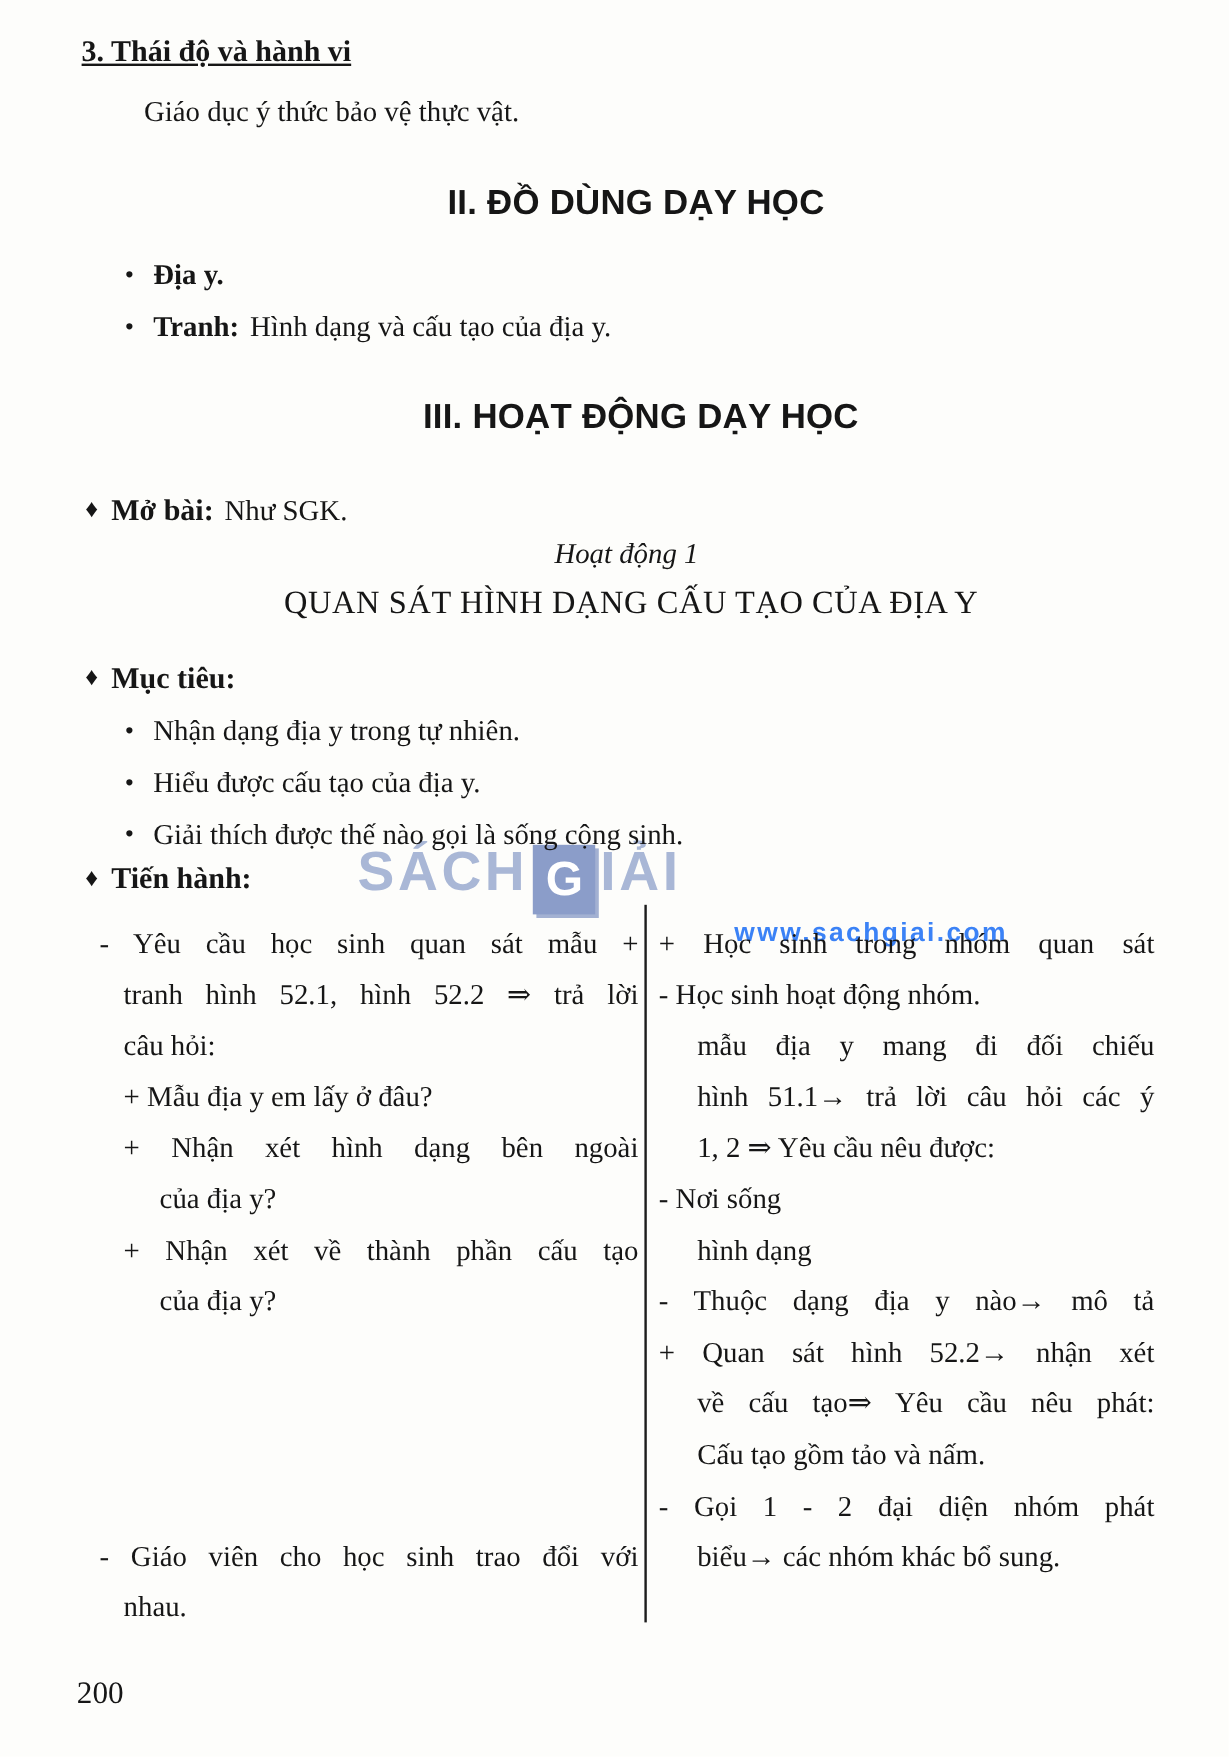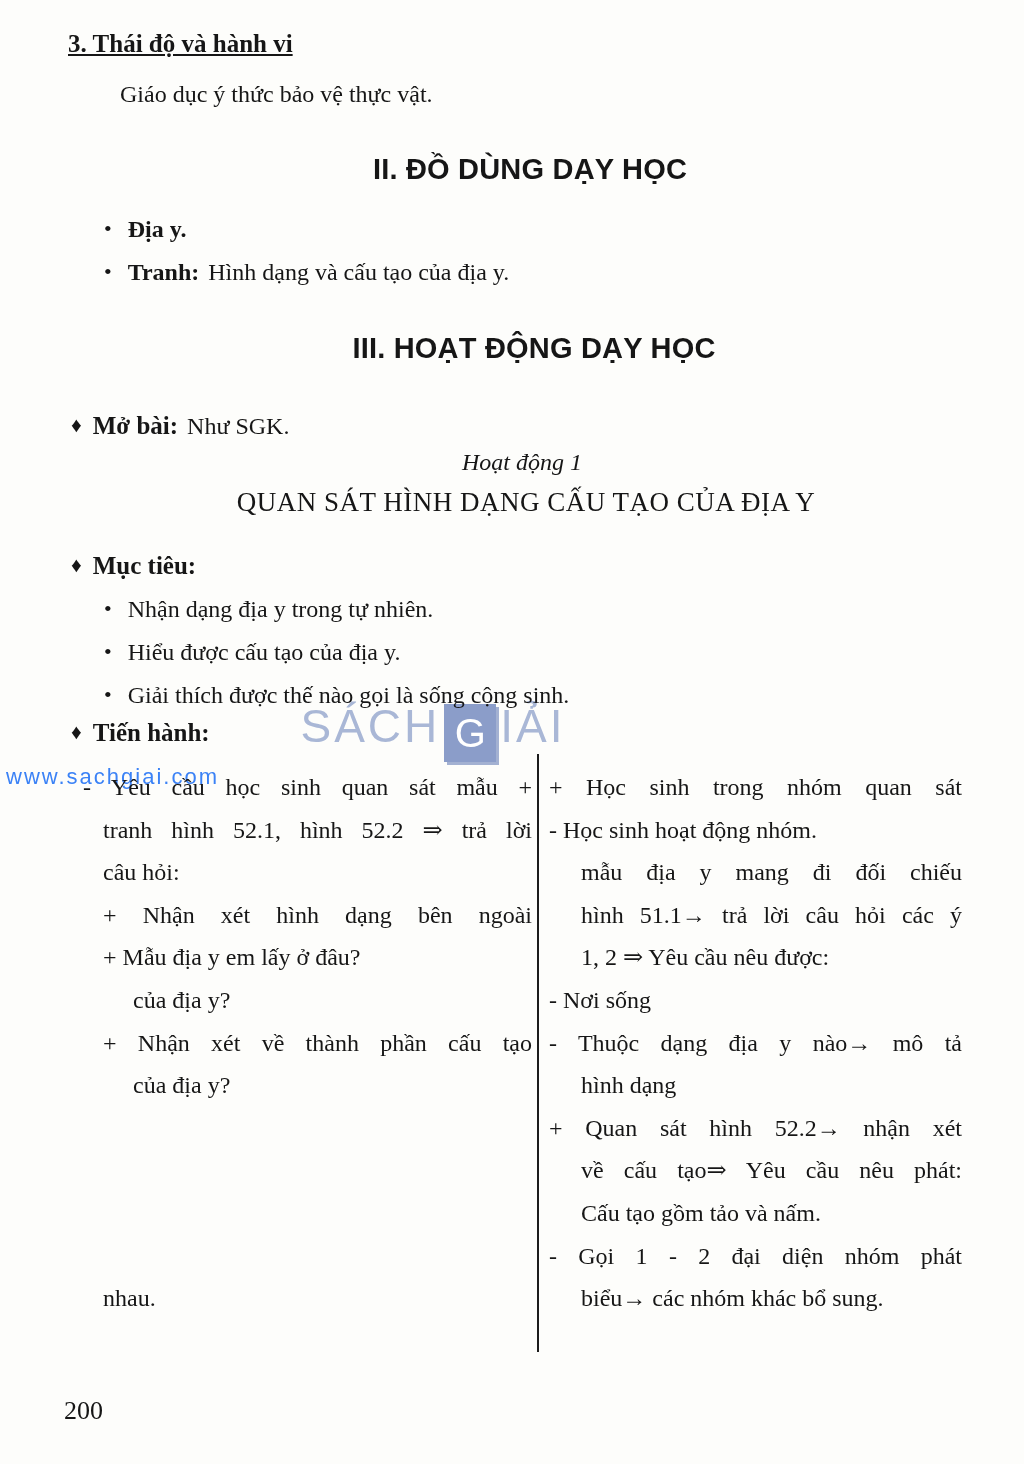--- a/index.html
+++ b/index.html
@@ -38,22 +38,22 @@
   .rind { padding-left:32px; }
   .col-spacer { height:170px; }
 
   .col-divider {
     position:absolute; z-index:1; left:537px; top:754px;
     width:2px; height:598px; background:#1c1c1c;
   }
 
   .watermark {
     position:absolute; z-index:0; top:697px; left:0; width:840px;
-    text-align:left;
-    font-family:"Liberation Sans","DejaVu Sans",sans-serif; font-weight:normal;
+    text-align:right;
+    font-family:"Liberation Sans","DejaVu Sans",sans-serif; font-weight:bold;
   }
   .wm-row1 {
     display:flex; justify-content:center; align-items:center;
     padding-left:26px; font-size:46px; letter-spacing:3px; color:#a9b7d6;
   }
   .wm-box {
     display:inline-flex; align-items:center; justify-content:center;
     width:52px; height:58px; margin:0 4px; transform:translateY(7px);
     background:#8b9dc9; color:#ffffff; font-size:40px; letter-spacing:0;
     box-shadow:3px 3px 0 #a3b1d2;
@@ -118,38 +118,39 @@
   <div class="diamond-row" style="top:719px;">
     <span class="diamond-glyph">♦</span><span class="b fs25">Tiến hành:</span>
   </div>
 
   <div class="col-divider"></div>
 
   <div class="col-left">
     <div class="ln j">- Yêu cầu học sinh quan sát mẫu +</div>
     <div class="ln ind j">tranh hình 52.1, hình 52.2 ⇒ trả lời</div>
     <div class="ln ind">câu hỏi:</div>
+    <div class="ln ind">+ Mẫu địa y em lấy ở đâu?</div>
     <div class="ln ind j">+ Nhận xét hình dạng bên ngoài</div>
-    <div class="ln ind">+ Mẫu địa y em lấy ở đâu?</div>
     <div class="ln ind2">của địa y?</div>
     <div class="ln ind j">+ Nhận xét về thành phần cấu tạo</div>
     <div class="ln ind2">của địa y?</div>
     <div class="col-spacer"></div>
+    <div class="ln j">- Giáo viên cho học sinh trao đổi với</div>
     <div class="ln ind">nhau.</div>
   </div>
 
   <div class="col-right">
     <div class="ln j">+ Học sinh trong nhóm quan sát</div>
     <div class="ln">- Học sinh hoạt động nhóm.</div>
     <div class="ln rind j">mẫu địa y mang đi đối chiếu</div>
     <div class="ln rind j">hình 51.1→ trả lời câu hỏi các ý</div>
     <div class="ln rind">1, 2 ⇒ Yêu cầu nêu được:</div>
     <div class="ln">- Nơi sống</div>
+    <div class="ln rind">hình dạng</div>
     <div class="ln j">- Thuộc dạng địa y nào→ mô tả</div>
-    <div class="ln rind">hình dạng</div>
     <div class="ln j">+ Quan sát hình 52.2→ nhận xét</div>
     <div class="ln rind j">về cấu tạo⇒ Yêu cầu nêu phát:</div>
     <div class="ln rind">Cấu tạo gồm tảo và nấm.</div>
     <div class="ln j">- Gọi 1 - 2 đại diện nhóm phát</div>
     <div class="ln rind">biểu→ các nhóm khác bổ sung.</div>
   </div>
 
   <div class="page-number">200</div>
 
 </div>

